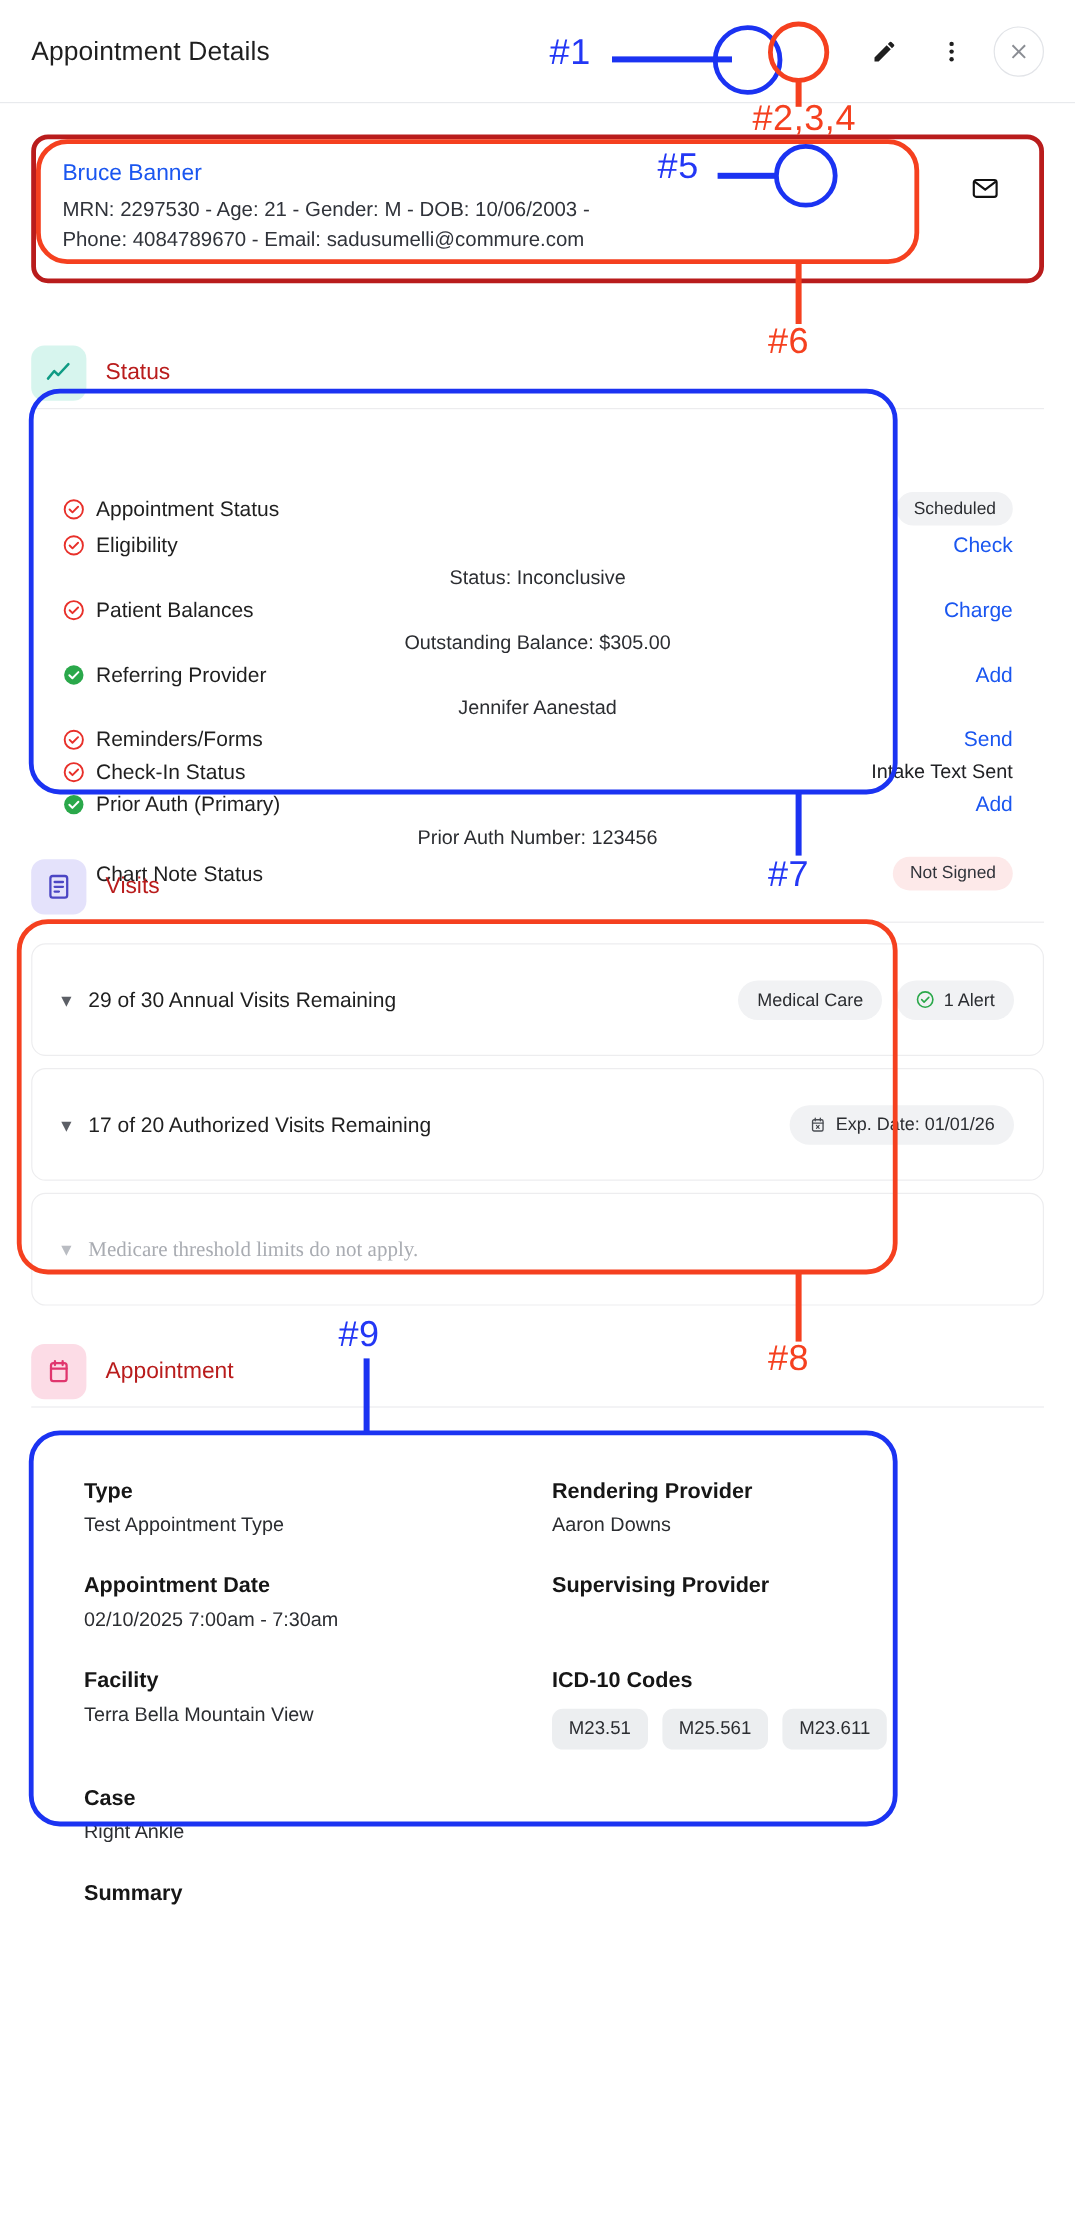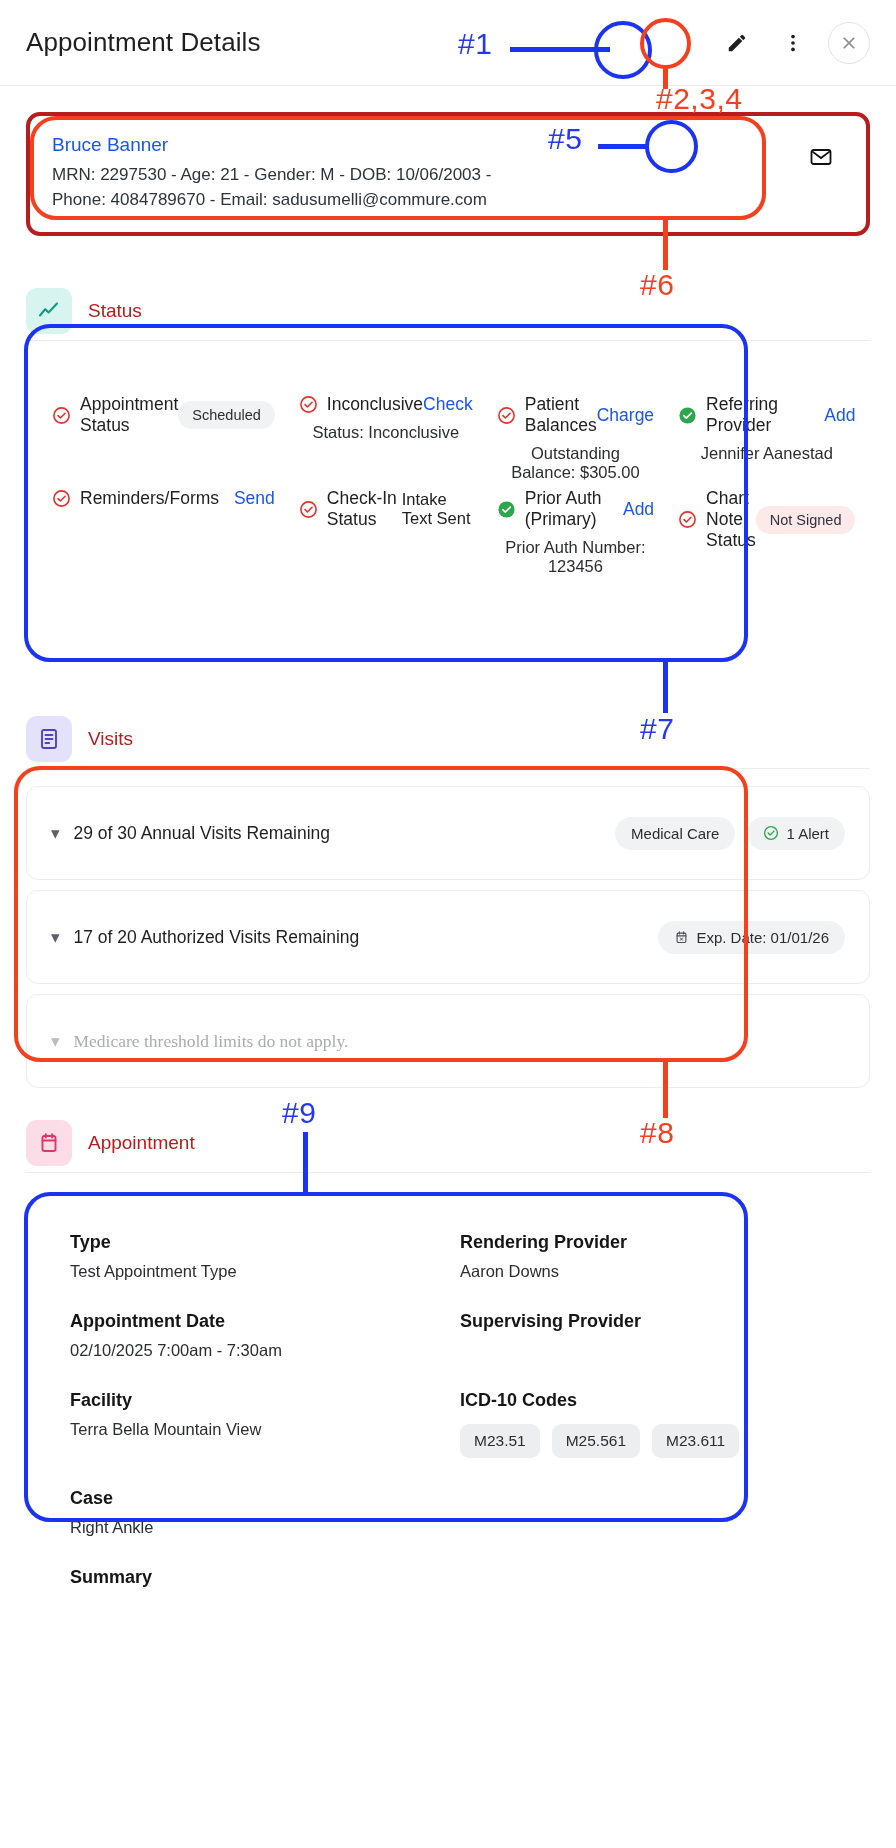--- a/index.html
+++ b/index.html
@@ -12,21 +12,21 @@
     overflow: hidden;
   }
   .page { position: relative; width: 896px; height: 1848px; }
 
   
   .header {
     position: absolute; left: 0; top: 0; width: 896px; height: 86px;
     display: flex; align-items: center; padding: 0 26px;
     border-bottom: 1px solid #e8eaed; background: #fff;
   }
-  .header-title { font-size: 26px; font-weight: 400; color: #1f1f1f; letter-spacing: .1px; }
+  .header-title { font-size: 22px; font-weight: 400; color: #1f1f1f; letter-spacing: .1px; }
   .header-actions { margin-left: auto; display: flex; align-items: center; gap: 14px; }
   .icon-btn {
     width: 42px; height: 42px; border-radius: 50%;
     display: flex; align-items: center; justify-content: center;
     background: #fff; border: none; cursor: pointer;
   }
   .icon-btn.ring-grey { border: 1px solid #e2e4e8; }
 
   
   .patient-card {
@@ -47,22 +47,22 @@
   .sec-icon { width: 46px; height: 46px; border-radius: 11px; display: flex; align-items: center; justify-content: center; }
   .sec-icon.teal { background: #d7f5ee; }
   .sec-icon.lav  { background: #e4e2fb; }
   .sec-icon.pink { background: #fcdce6; }
   .sec-title { font-size: 19px; color: #b91c1c; }
   .sec-rule { position: absolute; left: 26px; width: 844px; height: 1px; background: #ececee; }
 
   
   .status-card { position: absolute; left: 26px; top: 370px; width: 844px; height: 372px; background: #fff; }
   .status-grid {
-    position: absolute; left: 0; top: 0; width: 844px; height: 372px;
-    display: grid; grid-template-columns: 1fr 1fr 1fr 1fr; grid-template-rows: repeat(4, 1fr);
+    position: absolute; left: 0; top: 16px; width: 844px; height: 372px;
+    display: grid; grid-template-columns: 1fr; grid-template-rows: repeat(4, 1fr);
     padding: 18px 26px 18px 26px; column-gap: 24px;
   }
   .st-item { display: flex; flex-direction: column; justify-content: flex-start; padding-top: 6px; }
   .st-row { display: flex; align-items: center; }
   .st-label { font-size: 17.5px; color: #1f1f1f; margin-left: 9px; }
   .st-right { margin-left: auto; display: flex; align-items: center; }
   .st-link { color: #1a56f0; font-size: 17.5px; font-weight: 500; cursor: pointer; }
   .st-plain { font-size: 16.5px; color: #202124; }
   .st-sub { font-size: 16.5px; color: #2b2d31; text-align: center; margin-top: 8px; }
   .pill { border-radius: 16px; padding: 6px 14px; font-size: 14.5px; white-space: nowrap; }
@@ -169,21 +169,21 @@
               <span class="pill pill-grey">Scheduled</span>
             </span>
           </div>
         </div>
         <div class="st-item">
           <div class="st-row">
             <svg class="ci" viewBox="0 0 24 24">
               <circle cx="12" cy="12" r="9.6" fill="none" stroke="#e8302a" stroke-width="2"></circle>
               <path d="M7.6 12.1 10.6 15.1 16.5 9.2" fill="none" stroke="#e8302a" stroke-width="2" stroke-linecap="round" stroke-linejoin="round"></path>
             </svg>
-            <span class="st-label">Inconclusive</span>
+            <span class="st-label">Eligibility</span>
             <span class="st-right">
               <span class="st-link">Check</span>
             </span>
           </div>
           <div class="st-sub">Status: Inconclusive</div>
         </div>
         <div class="st-item">
           <div class="st-row">
             <svg class="ci" viewBox="0 0 24 24">
               <circle cx="12" cy="12" r="9.6" fill="none" stroke="#e8302a" stroke-width="2"></circle>
@@ -383,21 +383,21 @@
   </div>
 
   <div class="anno" style="left:0;top:0;width:896px;height:1848px">
 
     <div class="line-b" style="left:510px;top:47px;width:100px;height:5px"></div>
     <div class="ring-b" style="left:594px;top:21px;width:58px;height:58px"></div>
     <div class="anno-label blue" style="left:458px;top:27px">#1</div>
 
     <div class="ring-r" style="left:640px;top:18px;width:51px;height:51px"></div>
     <div class="line-r" style="left:663px;top:65px;width:5px;height:24px"></div>
-    <div class="anno-label red" style="left:656px;top:82px">#2,3,4</div>
+    <div class="anno-label red" style="left:627px;top:82px">#2,3,4</div>
 
     <div class="line-b" style="left:598px;top:144px;width:50px;height:5px"></div>
     <div class="ring-b" style="left:645px;top:120px;width:53px;height:53px"></div>
     <div class="anno-label blue" style="left:548px;top:122px">#5</div>
 
     <div class="box-r" style="left:30px;top:116px;width:736px;height:104px"></div>
     <div class="line-r" style="left:663px;top:218px;width:5px;height:52px"></div>
     <div class="anno-label red" style="left:640px;top:268px">#6</div>
 
     <div class="box-b" style="left:24px;top:324px;width:724px;height:338px"></div>

